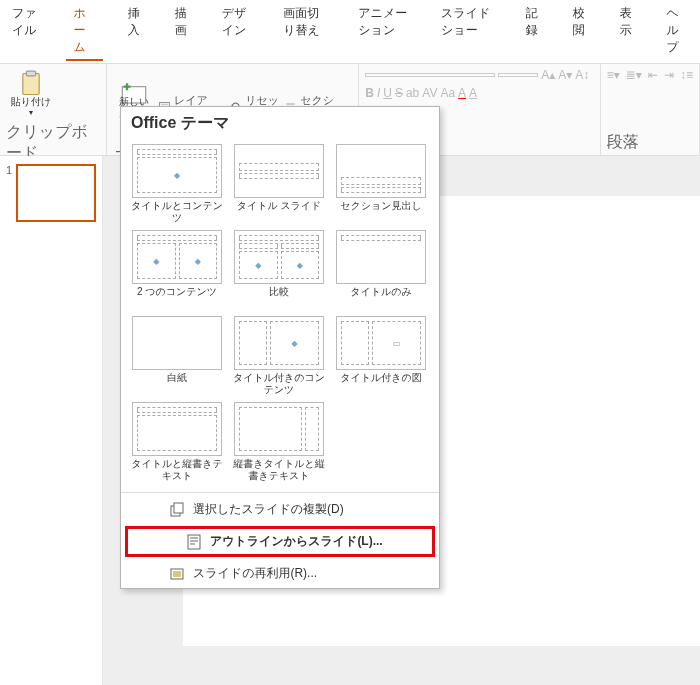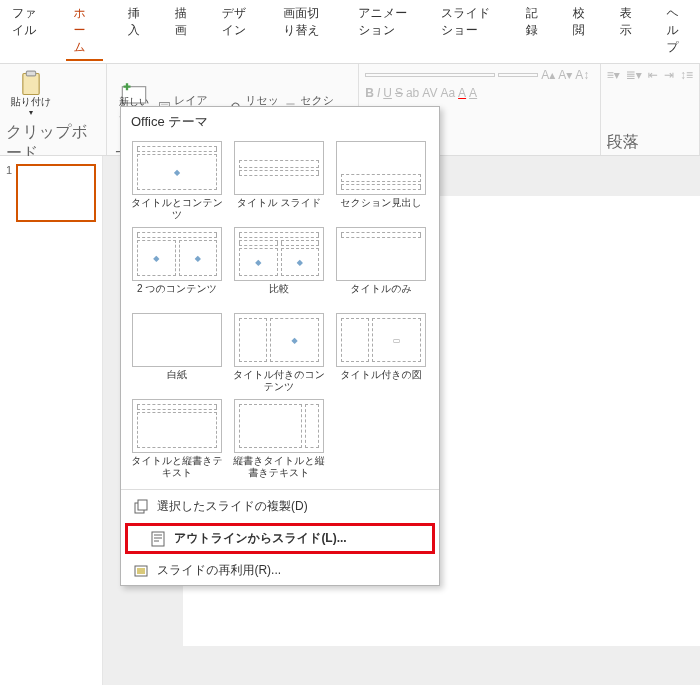--- a/index.html
+++ b/index.html
@@ -26,34 +26,34 @@
 .thumbs { width: 112px; background: #fff; border-right: 1px solid #e5e5e5; padding: 8px 6px; }
 .thumb { display: flex; gap: 4px; }
 .thumb .num { font-size: 11px; color: #666; }
 .thumb .mini { width: 80px; height: 58px; border: 2px solid #d35400; background: #fff; }
 .editor { flex: 1; background: #eee; position: relative; padding: 40px 0 0 80px; }
 .slidecanvas { background: #fff; width: 800px; height: 450px; padding: 140px 0 0 0; }
 .title-ph { font-size: 44px; color: #888; font-family: "Yu Mincho", serif; margin-left: -12px; }
 .sub-ph { font-size: 18px; color: #888; margin-top: 60px; margin-left: 100px; }
 
 .dropdown { position: absolute; left: 120px; top: 106px; width: 320px; background: #fff; border: 1px solid #b5b5b5; box-shadow: 3px 3px 6px rgba(0,0,0,.2); z-index: 10; }
-.dd-head { font-weight: normal; padding: 6px 10px 4px; font-size: 13px; }
+.dd-head { font-weight: bold; padding: 6px 10px 4px; font-size: 16px; }
 .dd-grid { display: flex; flex-wrap: wrap; padding: 4px 6px 6px; gap: 2px 2px; }
 .layout { width: 100px; text-align: center; padding: 2px; cursor: default; }
 .layout .thumbimg { width: 90px; height: 54px; border: 1px solid #bbb; background: #fff; margin: 0 auto 2px; display: flex; flex-direction: column; padding: 4px; gap: 2px; }
 .layout .lbl { font-size: 10px; line-height: 1.2; min-height: 24px; }
 .ph-t { border: 1px dashed #aaa; height: 8px; }
 .ph-th { border: 1px dashed #aaa; height: 6px; }
 .ph-row { display: flex; gap: 3px; flex: 1; }
 .ph-c { border: 1px dashed #aaa; flex: 1; }
 .ph-cimg { border: 1px dashed #aaa; flex: 1; display: flex; align-items: center; justify-content: center; }
 .ph-cimg::after { content: "◆"; font-size: 8px; color: #7aa6cc; }
 
 .dd-sep { border-top: 1px solid #ddd; margin: 2px 0; }
-.dd-item { display: flex; align-items: center; gap: 8px; padding: 6px 12px; cursor: default; }
+.dd-item { display: flex; align-items: center; gap: 8px; padding: 6px 12px; cursor: default; margin-left: 36px; }
 .dd-item .ic { width: 16px; height: 16px; }
 .highlight-box { border: 3px solid #e30613; margin: 2px 4px; }
 .highlight-box .dd-item { padding: 4px 22px; font-weight: bold; }
 </style>
 </head>
 <body>
 
 <div class="menubar">
   <span>ファイル</span>
   <span class="active">ホーム</span>

